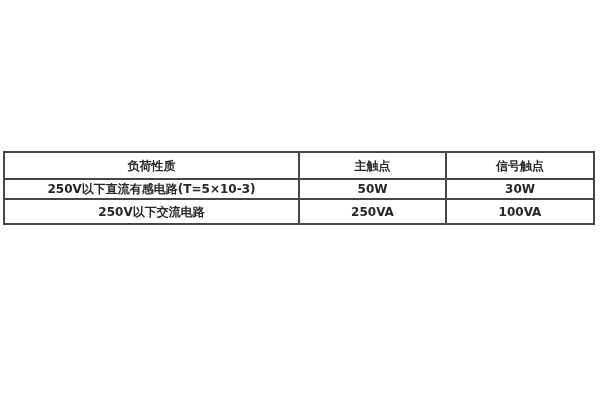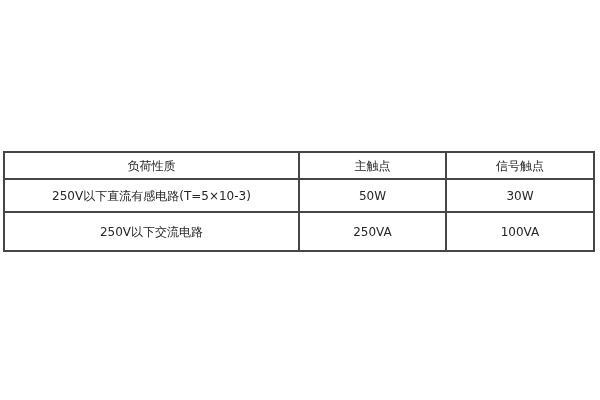--- a/index.html
+++ b/index.html
@@ -25,30 +25,30 @@
   }
   .spec-table col.c1 { width: 295px; }
   .spec-table col.c2 { width: 147px; }
   .spec-table col.c3 { width: 148px; }
   .spec-table th,
   .spec-table td {
     border: 2px solid #464646;
     text-align: center;
     vertical-align: middle;
     font-size: 12px;
-    font-weight: normal;
+    font-weight: bold;
     color: #262626;
     padding: 0;
     line-height: 1;
     overflow: hidden;
     white-space: nowrap;
   }
   .spec-table thead tr { height: 27px; }
-  .spec-table tbody tr.r1 { height: 33px; }
-  .spec-table tbody tr.r2 { height: 39px; }
+  .spec-table tbody tr.r1 { height: 20px; }
+  .spec-table tbody tr.r2 { height: 25px; }
   .spec-table tbody tr.r3 { height: 22px; }
 </style>
 </head>
 <body>
 
 <table class="spec-table">
   <colgroup>
     <col class="c1">
     <col class="c2">
     <col class="c3">

